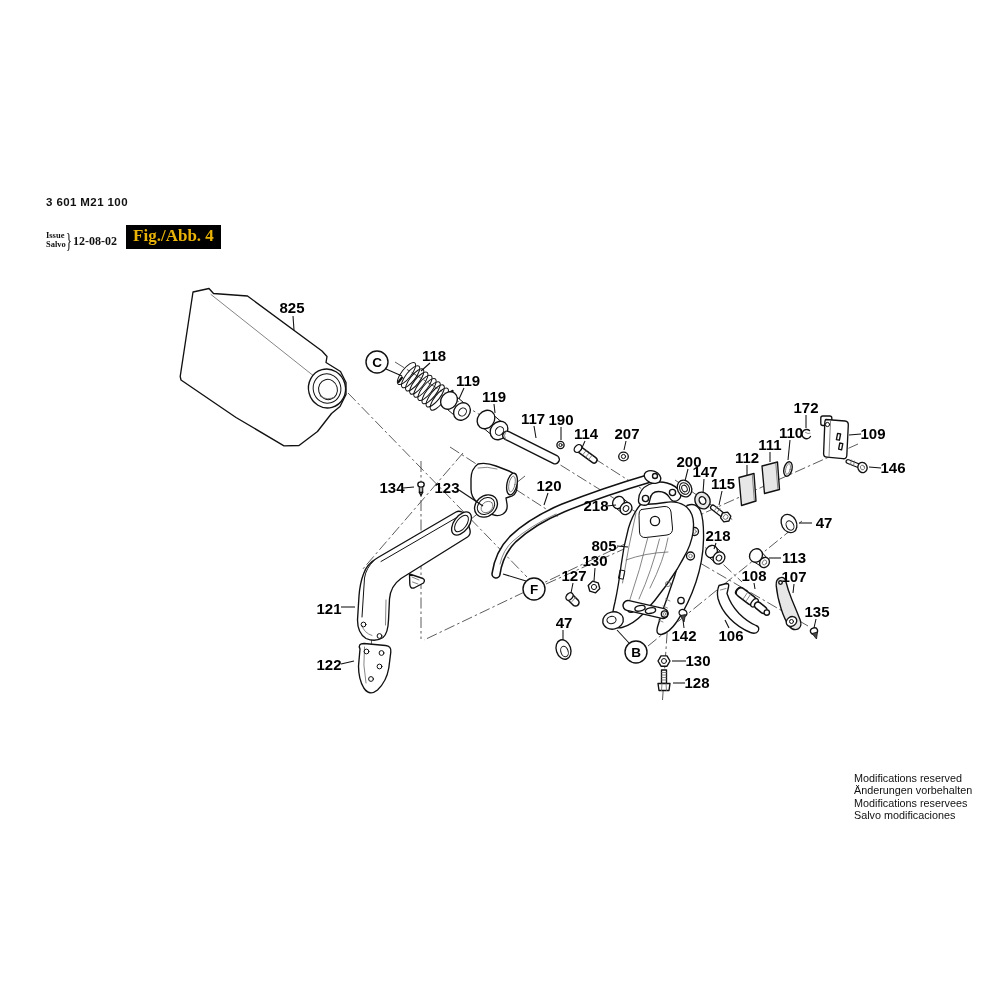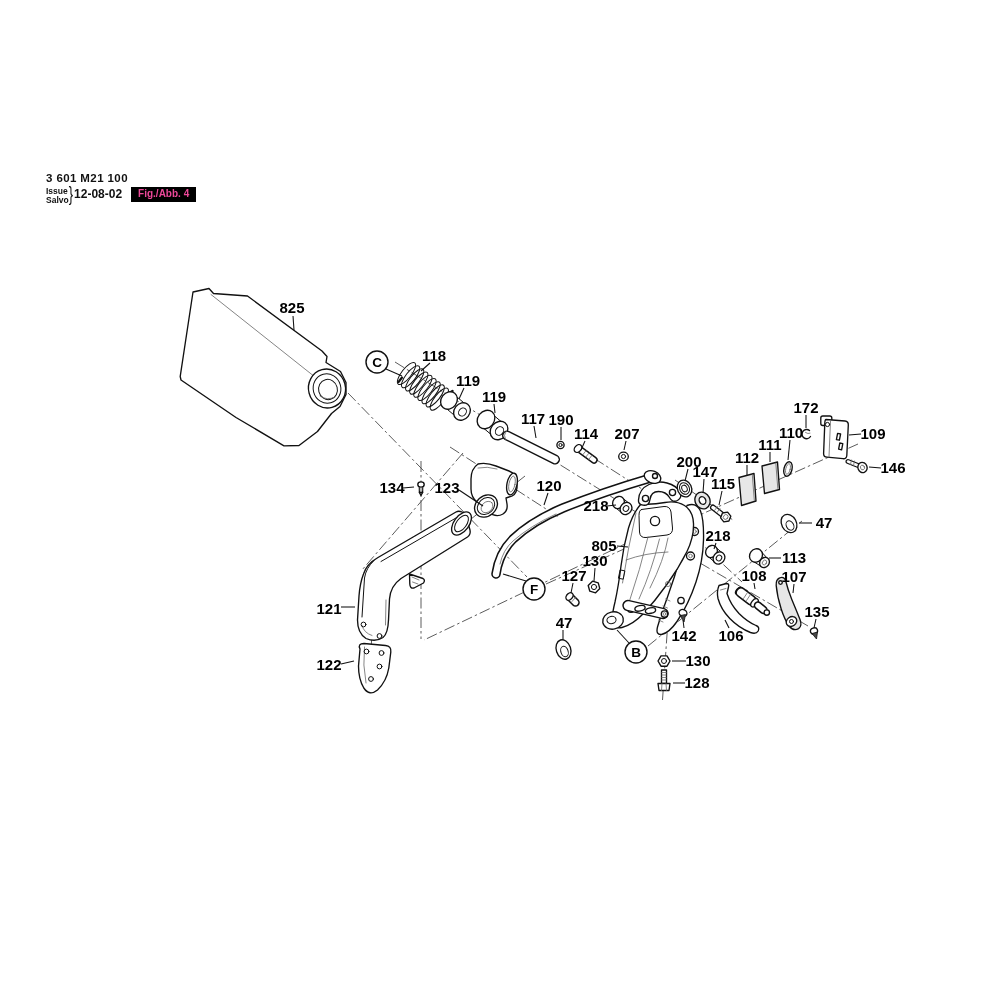--- a/index.html
+++ b/index.html
@@ -1,27 +1,27 @@
 <!DOCTYPE html>
 <html><head>
 <meta charset="utf-8">
 <style>
   html,body{margin:0;padding:0;background:#fff;}
   .canvas{position:relative;width:1000px;height:1000px;background:#fff;overflow:hidden;
           font-family:"Liberation Sans",sans-serif;color:#111;}
   .figure-svg{position:absolute;left:0;top:0;width:1000px;height:1000px;}
 
   
-  .titleblock{position:absolute;left:46px;top:172px;}
+  .titleblock{position:absolute;left:46px;top:196px;}
   .type-no{font-size:11.5px;font-weight:700;letter-spacing:.4px;white-space:nowrap;}
-  .issue-row{display:flex;align-items:flex-start;margin-top:3px;}
+  .issue-row{display:flex;align-items:flex-end;margin-top:17px;font-family:Liberation Serif, serif;}
   .issue-stand{display:flex;flex-direction:column;font-size:8.5px;font-weight:700;line-height:9px;}
   .brace{display:inline-block;font-size:13px;font-weight:400;transform:scaleY(1.55);margin:0 1px 0 0;}
   .issue-date{font-size:12px;font-weight:700;margin-right:9px;white-space:nowrap;}
-  .figbox{background:#000;color:#ec4899;font-size:10px;font-weight:700;padding:1px 7px 3px 7px;white-space:nowrap;}
+  .figbox{background:#000;color:#eab308;font-size:17px;font-weight:700;padding:1px 7px 3px 7px;white-space:nowrap;}
 
   
   .footer{position:absolute;left:854px;top:772px;font-size:10.8px;line-height:12.4px;white-space:nowrap;}
 
   
   .p{fill:#fff;stroke:#111;stroke-width:1.35;stroke-linejoin:round;stroke-linecap:round;}
   .shade{fill:#e7e7e7;stroke:#111;stroke-width:1.35;stroke-linejoin:round;}
   .ln{fill:none;stroke:#111;stroke-width:1;stroke-linecap:round;}
   .thin{fill:none;stroke:#666;stroke-width:.8;stroke-linecap:round;}
   .dark{fill:#474747;stroke:#111;stroke-width:.8;}
@@ -463,14 +463,20 @@
         <text x="377" y="362" dy="0.37em" class="marker-letter">C</text>
         <line x1="526" y1="581" x2="503" y2="574" class="leader"></line>
         <circle cx="534" cy="589" r="11" class="marker"></circle>
         <text x="534" y="589" dy="0.37em" class="marker-letter">F</text>
         <line x1="629" y1="643" x2="617" y2="630" class="leader"></line>
         <circle cx="636" cy="652" r="11" class="marker"></circle>
         <text x="636" y="652" dy="0.37em" class="marker-letter">B</text>
       </g>
   </svg>
 
+  <div class="footer">
+    <div>Modifications reserved</div>
+    <div>Änderungen vorbehalten</div>
+    <div>Modifications reservees</div>
+    <div>Salvo modificaciones</div>
+  </div>
 
 </div>
 
 </body></html>

